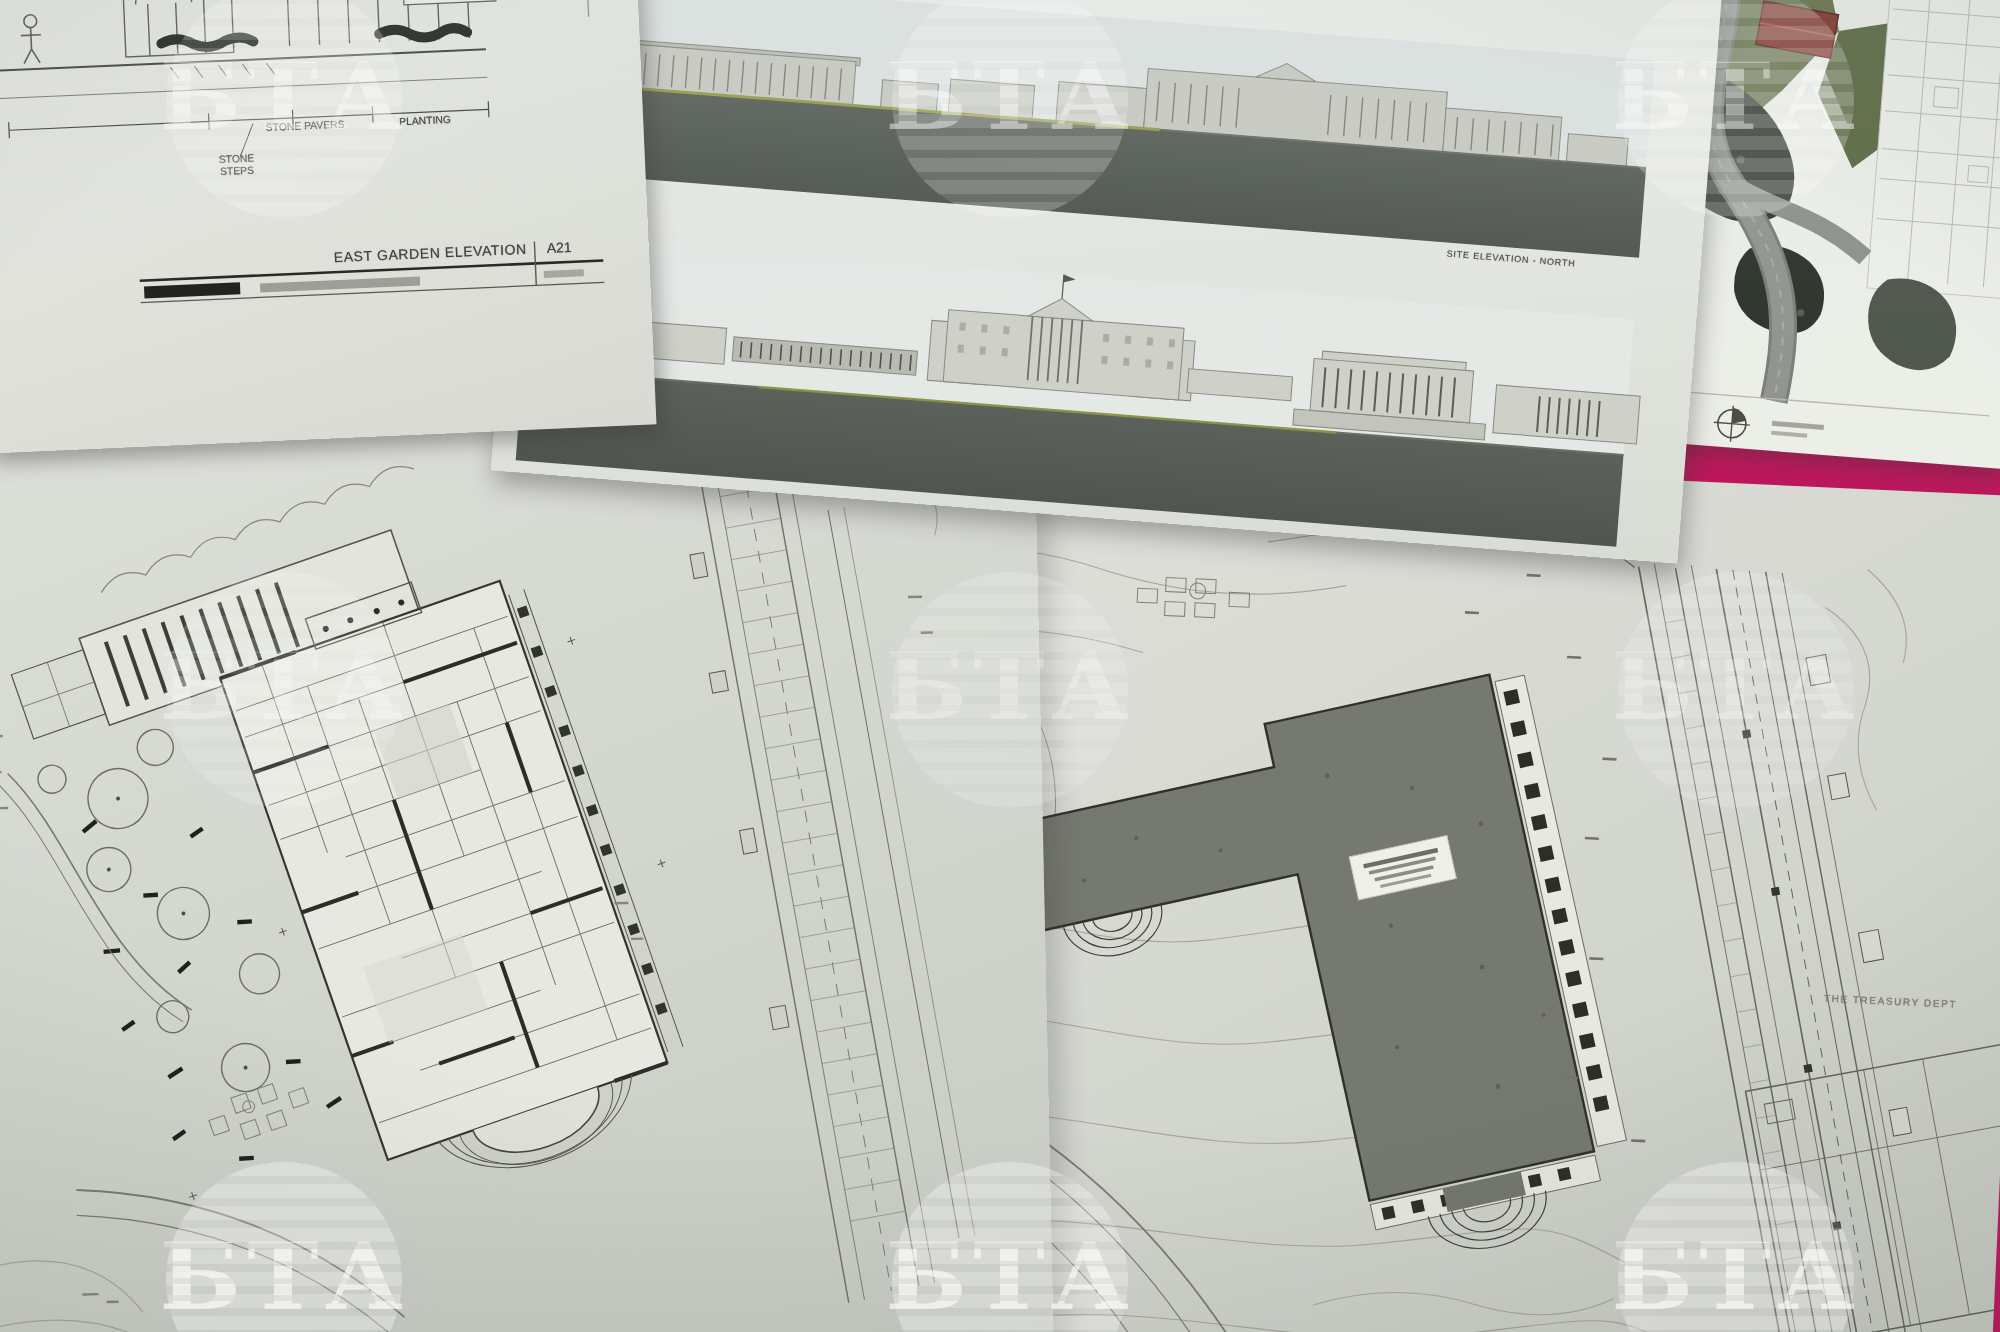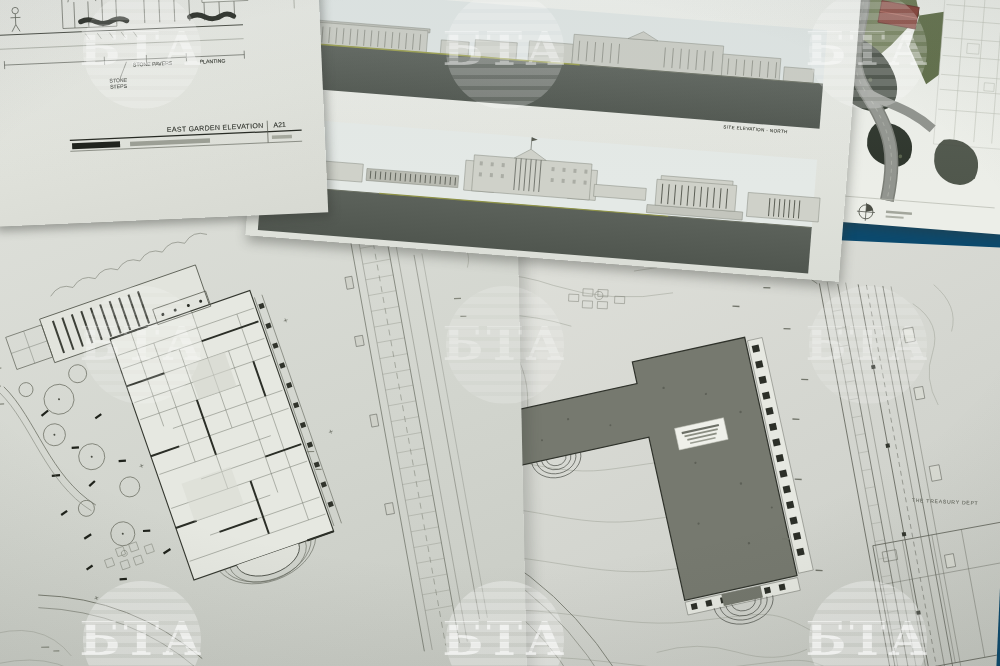--- a/index.html
+++ b/index.html
@@ -1,18 +1,18 @@
 <!DOCTYPE html>
 <html><head>
 <meta charset="utf-8">
 <style>
   html,body{margin:0;padding:0;}
   body{width:1000px;height:666px;overflow:hidden;background:#b2b5ae;
        font-family:"Liberation Sans", sans-serif;}
-  #photo{position:relative;width:1000px;height:666px;overflow:hidden;background:#0c4a6e;}
+  #photo{position:relative;width:1000px;height:666px;overflow:hidden;background:#be185d;}
 
   .sheet{position:absolute;transform-origin:0 0;}
   .sheet svg{position:absolute;left:0;top:0;}
 
   #sheet-east-garden{left:-18px;top:-38px;width:335px;height:265px;
      transform:rotate(-2.5deg);
      background:linear-gradient(168deg,#e9eae5 0%,#e0e2db 60%,#d7d9d2 100%);
      box-shadow:3px 5px 10px rgba(52,56,49,.40); z-index:5;}
   #sheet-elevations{left:268px;top:-52px;width:595px;height:288px;
      transform:rotate(4.5deg);

